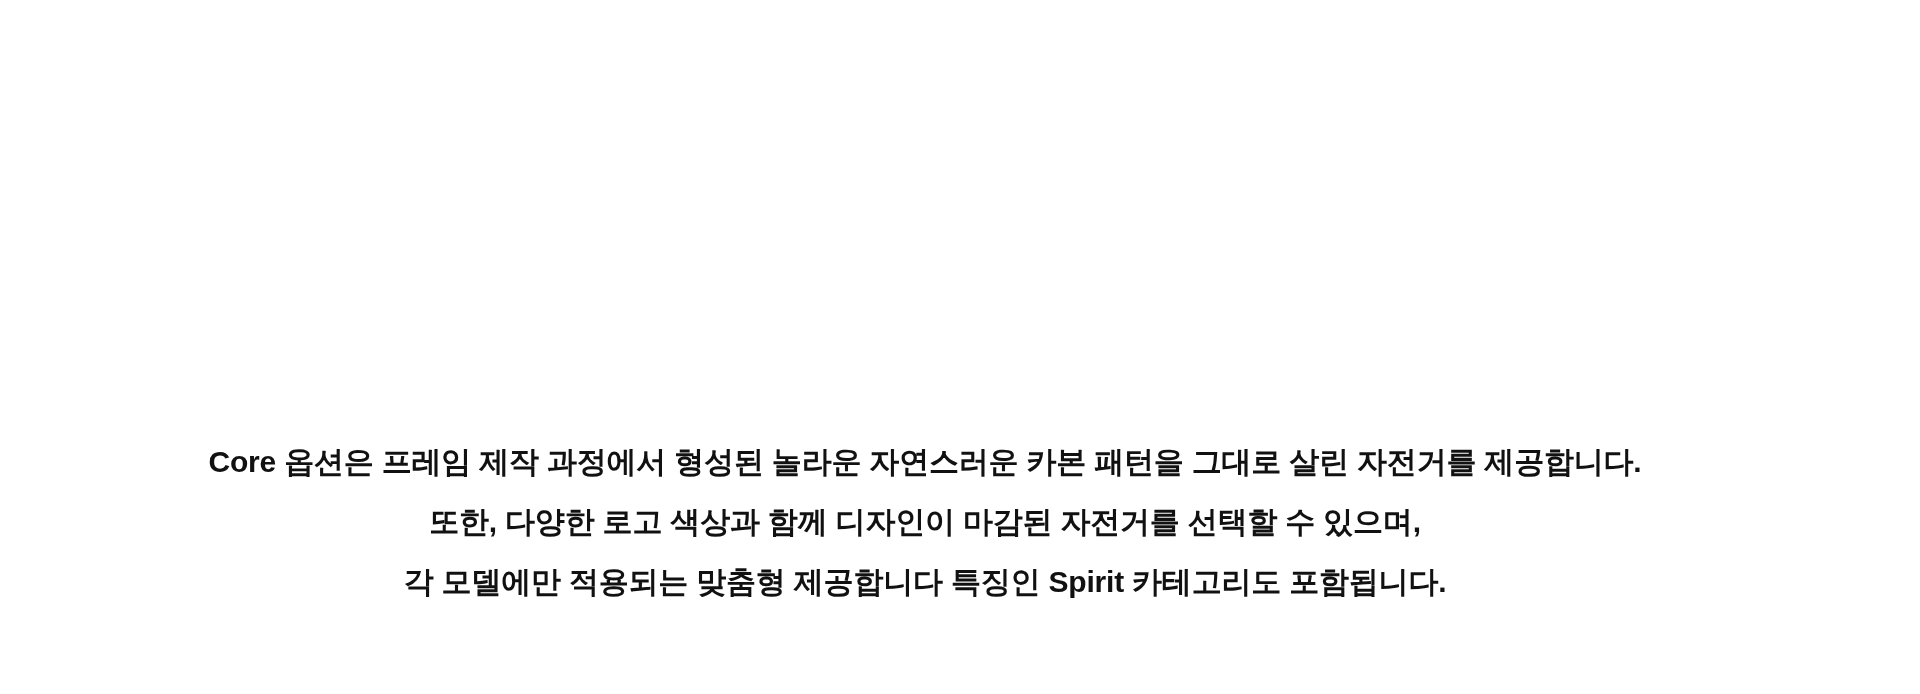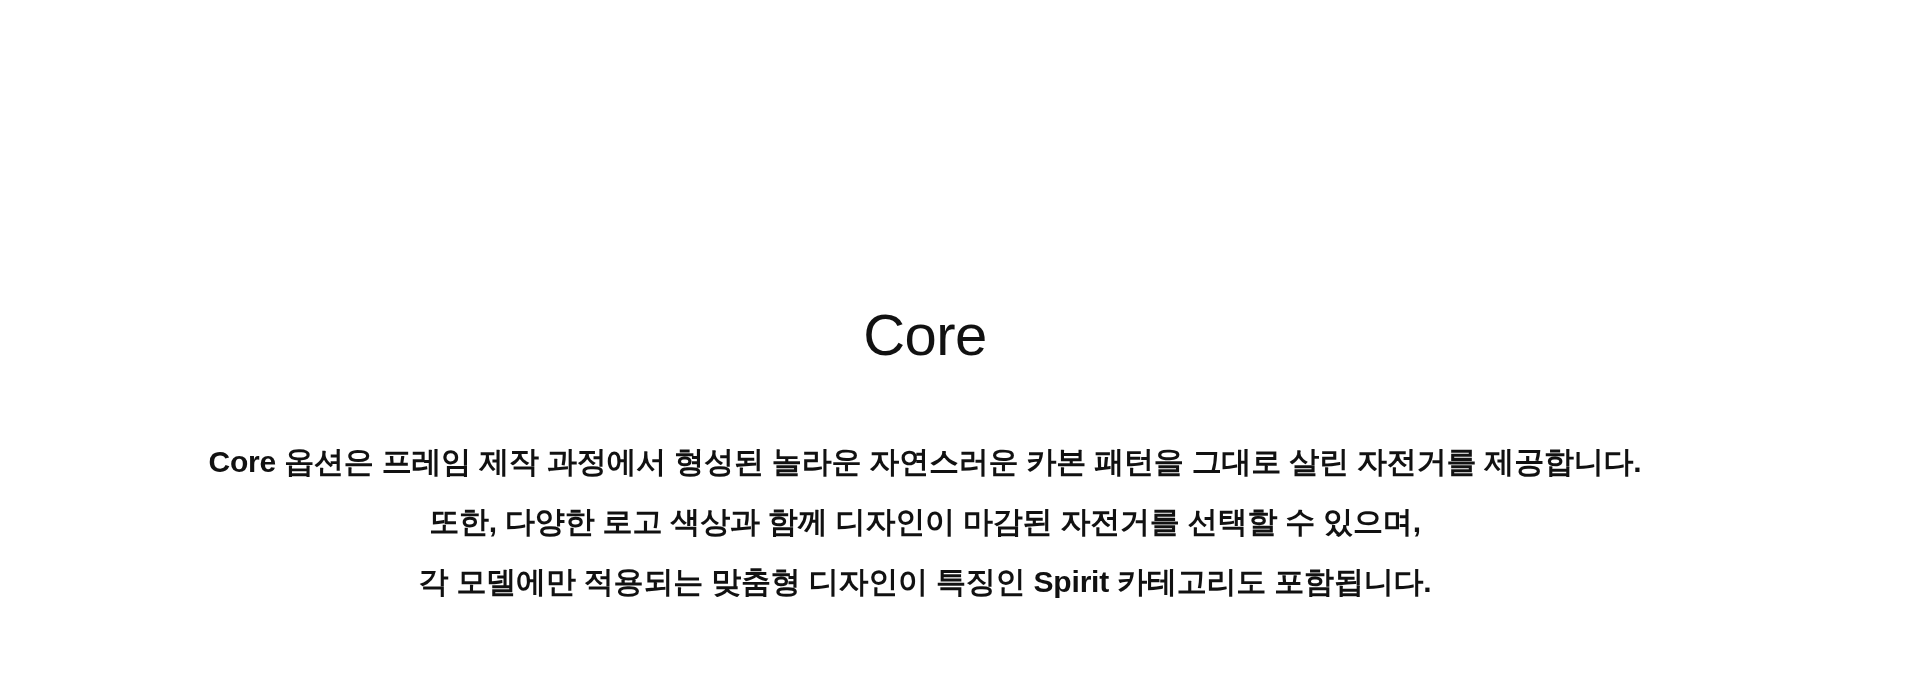--- a/index.html
+++ b/index.html
@@ -57,21 +57,20 @@
   .body-line {
     display: block;
     white-space: nowrap;
   }
 </style>
 </head>
 <body>
 
 <div class="section">
 
-  <h1 class="section-title">Core</h1>
 
   <div class="section-body">
     <span class="body-line">Core 옵션은 프레임 제작 과정에서 형성된 놀라운 자연스러운 카본 패턴을 그대로 살린 자전거를 제공합니다.</span>
     <span class="body-line">또한, 다양한 로고 색상과 함께 디자인이 마감된 자전거를 선택할 수 있으며,</span>
-    <span class="body-line">각 모델에만 적용되는 맞춤형 디자인이 특징인 Spirit 카테고리도 포함됩니다.</span>
+    <span class="body-line">각 모델에만 적용되는 맞춤형 제공합니다 특징인 Spirit 카테고리도 포함됩니다.</span>
   </div>
 
 </div>
 
 </body></html>

